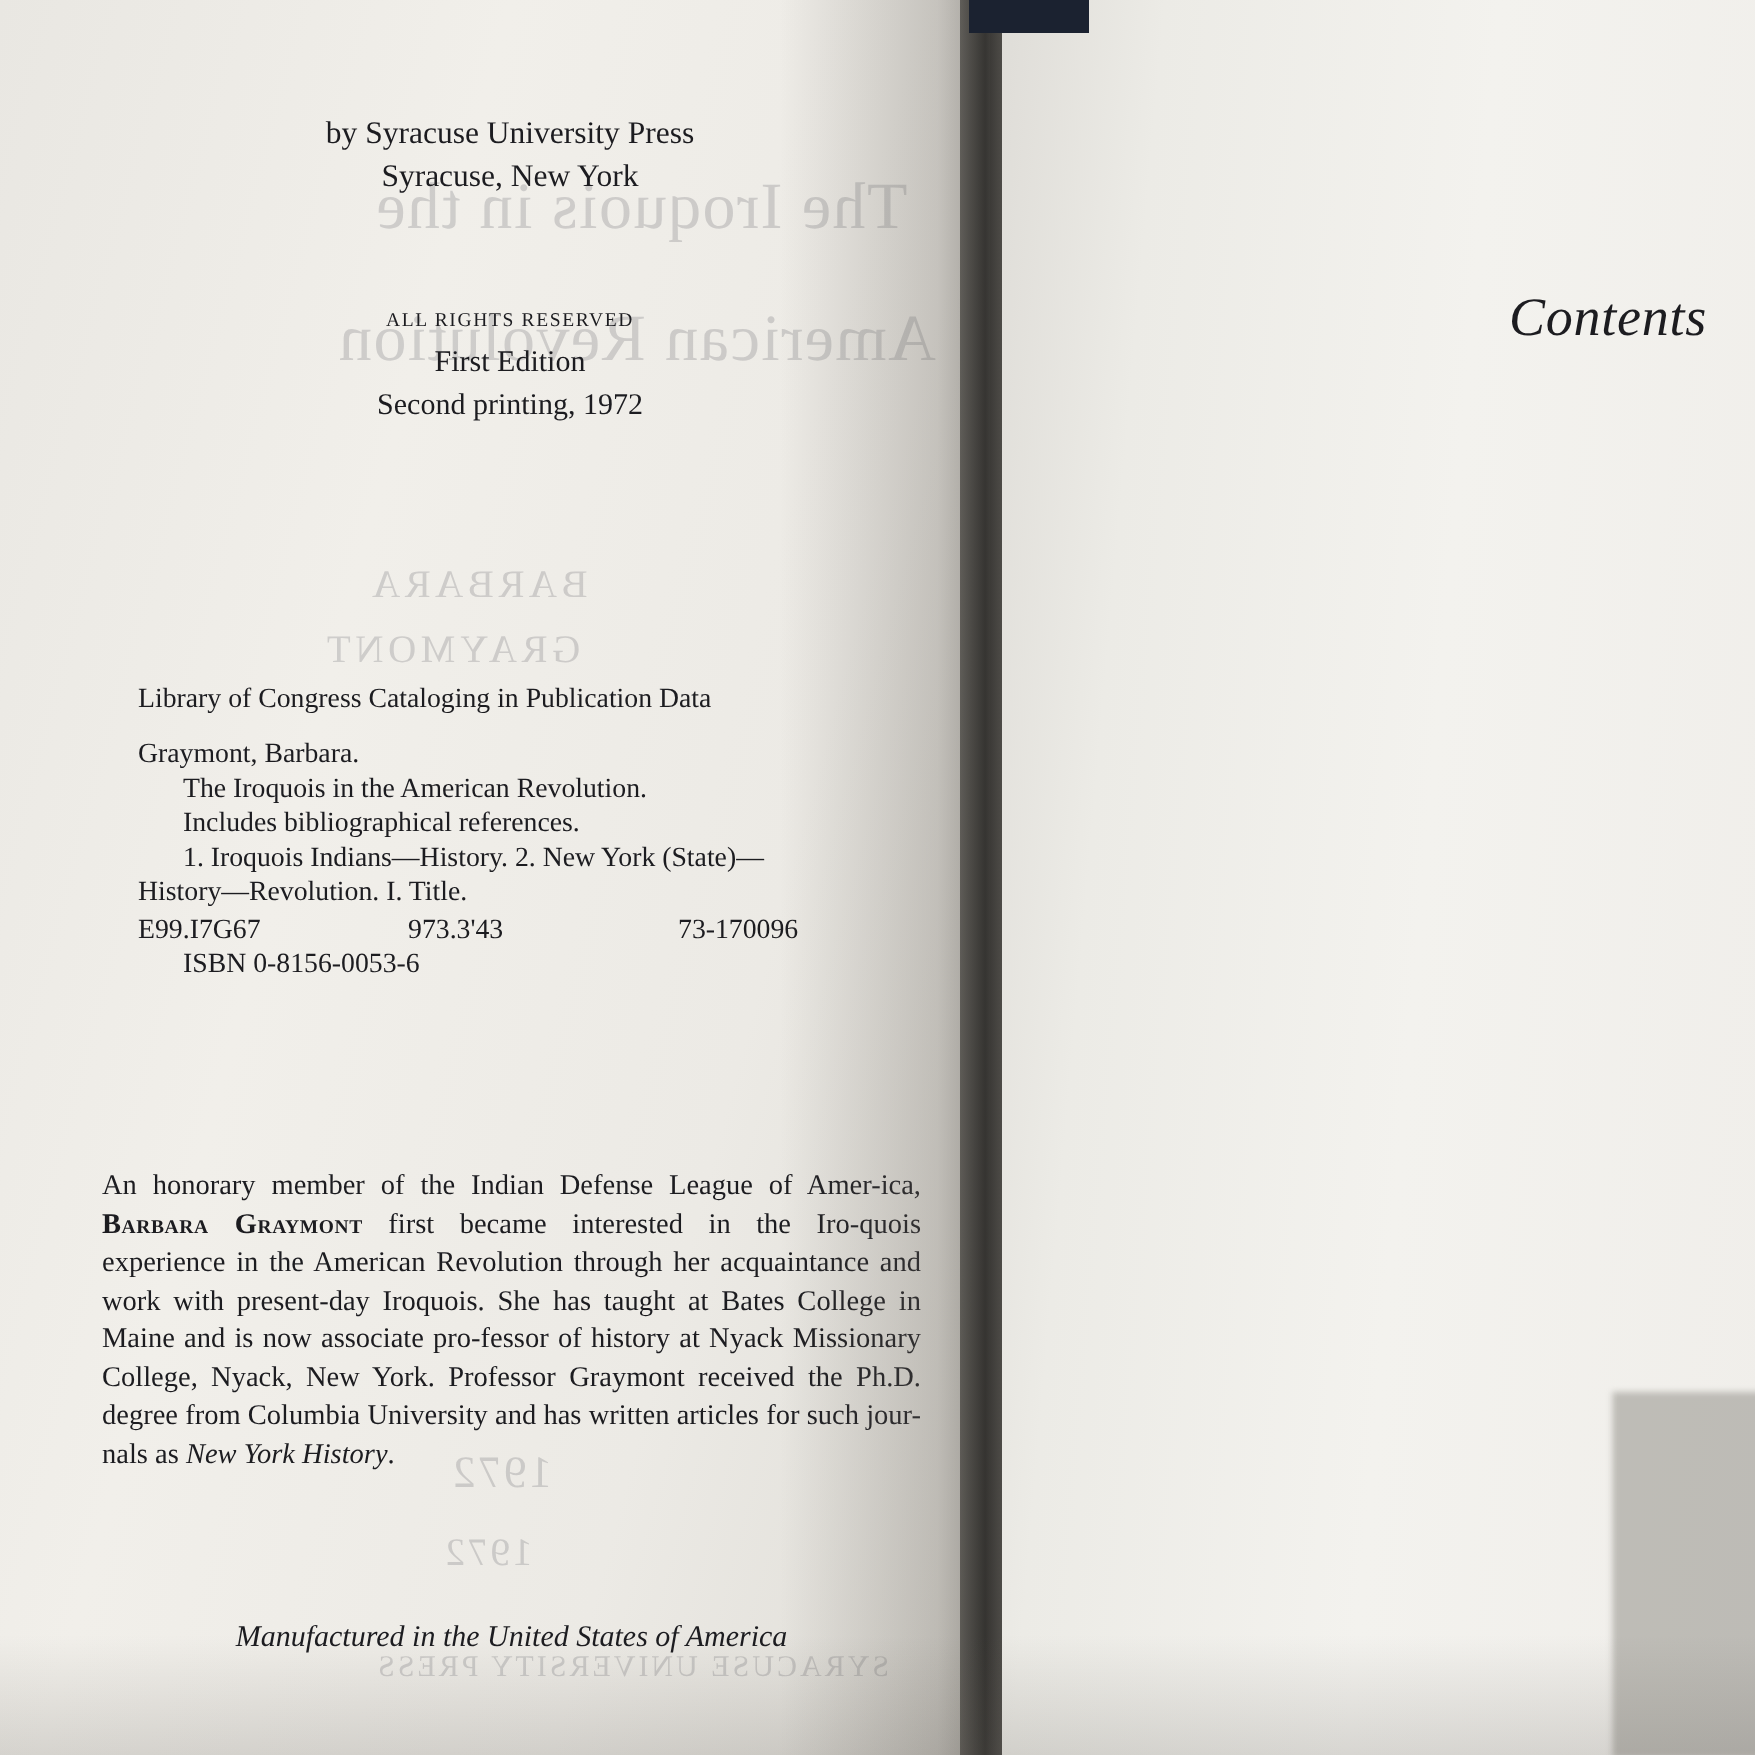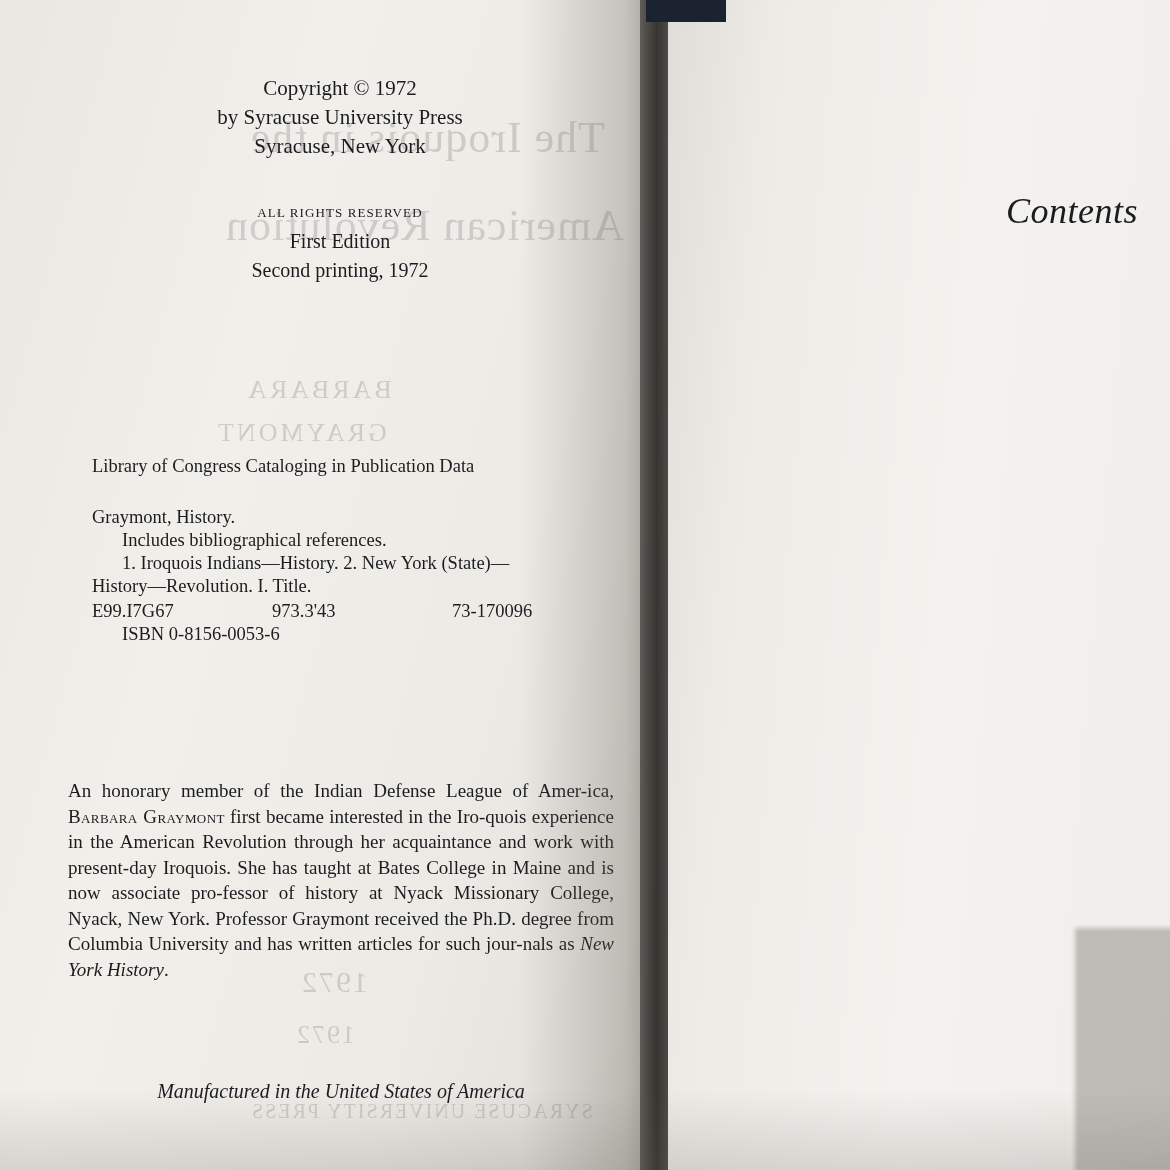--- a/index.html
+++ b/index.html
@@ -102,39 +102,39 @@
     font-size: 13px;
     letter-spacing: 1.1px;
   }
   .loc {
     position: absolute;
     left: 92px; top: 455px;
     width: 520px;
     font-size: 18.5px;
     line-height: 23px;
   }
-  .loc .head { margin-bottom: 28px; }
+  .loc .head { margin-bottom: 14px; }
   .loc .ind1 { padding-left: 30px; }
   .loc .ind2 { padding-left: 30px; }
   .loc .row { display: block; }
   .loc .cols {
     display: block;
     margin-top: 2px;
   }
   .loc .c1 { display: inline-block; width: 180px; }
   .loc .c2 { display: inline-block; width: 180px; }
   .bio {
     position: absolute;
     left: 68px; top: 778px;
     width: 546px;
     font-size: 19px;
     line-height: 25.5px;
     text-align: justify;
   }
-  .bio .sc { font-variant: small-caps; letter-spacing: 0.4px; }
+  .bio .sc { font-variant: small-caps; letter-spacing: 0.4px; font-weight: bold; }
   .bio .it { font-style: italic; }
   .manufactured {
     position: absolute;
     left: 68px; top: 1080px;
     width: 546px;
     text-align: center;
     font-style: italic;
     font-size: 20px;
   }
 
@@ -156,34 +156,34 @@
 
     <div class="ghost ghost-title1">The Iroquois in the</div>
     <div class="ghost ghost-title2">American Revolution</div>
     <div class="ghost ghost-auth1">BARBARA</div>
     <div class="ghost ghost-auth2">GRAYMONT</div>
     <div class="ghost ghost-year">1972</div>
     <div class="ghost ghost-year2">1972</div>
     <div class="ghost ghost-pub">SYRACUSE UNIVERSITY PRESS</div>
 
     <div class="copyright">
-      <div>Copyright © 1972</div>
       <div>by Syracuse University Press</div>
       <div>Syracuse, New York</div>
     </div>
 
     <div class="rights">
       <div class="allcaps">ALL RIGHTS RESERVED</div>
       <div>First Edition</div>
       <div>Second printing, 1972</div>
     </div>
 
     <div class="loc">
       <div class="head">Library of Congress Cataloging in Publication Data</div>
-      <div class="row">Graymont, History.</div>
+      <div class="row">Graymont, Barbara.</div>
+      <div class="row ind1">The Iroquois in the American Revolution.</div>
       <div class="row ind1">Includes bibliographical references.</div>
       <div class="row ind2">1.  Iroquois Indians—History.   2.  New York (State)—</div>
       <div class="row">History—Revolution.   I.  Title.</div>
       <div class="cols">
         <span class="c1">E99.I7G67</span><span class="c2">973.3'43</span><span>73-170096</span>
       </div>
       <div class="row ind1">ISBN 0-8156-0053-6</div>
     </div>
 
     <div class="bio">

